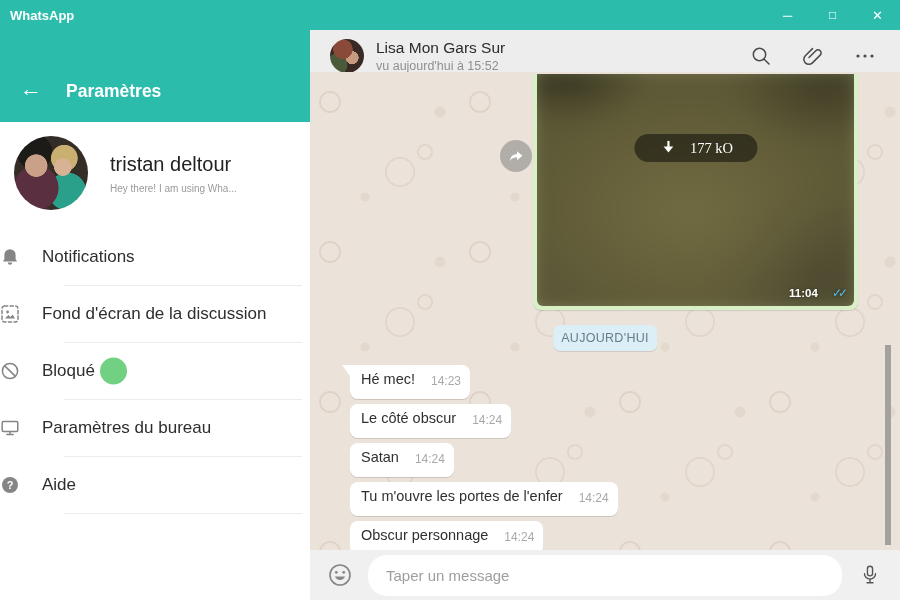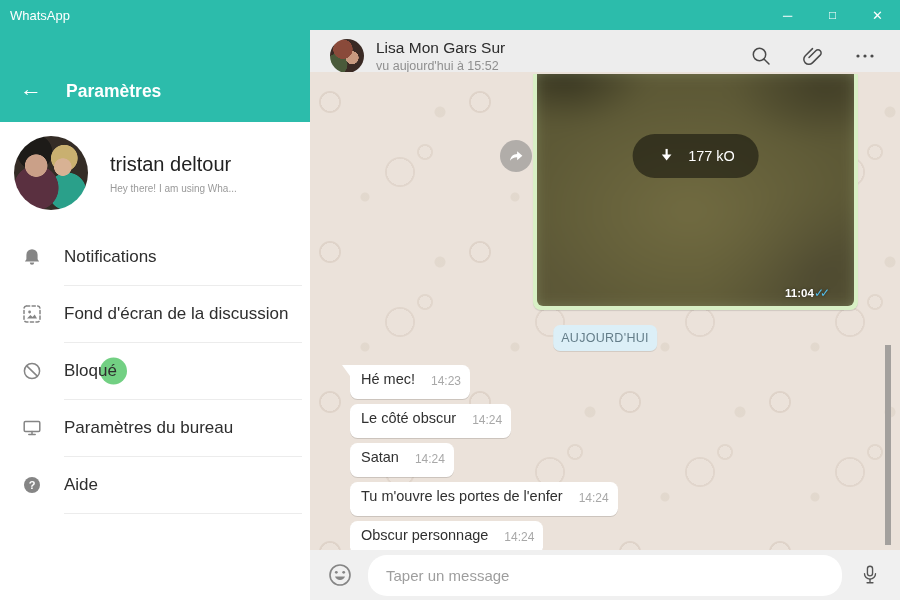--- a/index.html
+++ b/index.html
@@ -2,21 +2,21 @@
 <html><head>
 <meta charset="utf-8">
 <style>
   * { margin:0; padding:0; box-sizing:border-box; }
   html,body { width:900px; height:600px; overflow:hidden;
     font-family:"Liberation Sans", sans-serif; background:#fff; }
 
   
   .titlebar { position:absolute; left:0; top:0; width:900px; height:30px;
     background:#2cbcab; display:flex; align-items:center; color:#fff; }
-  .titlebar-title { font-size:13px; font-weight:400; margin-left:10px; }
+  .titlebar-title { font-size:13px; font-weight:700; margin-left:10px; }
   .win-controls { margin-left:auto; display:flex; height:100%; }
   .win-btn { width:45px; height:100%; display:flex; align-items:center; justify-content:center;
     font-size:13px; color:#fff; cursor:default; }
   .win-btn.max { font-size:12px; }
 
   
   .sidebar { position:absolute; left:0; top:30px; width:310px; height:570px; background:#fff; }
   .sidebar-header { height:92px; background:#2cbcab; color:#fff;
     display:flex; align-items:flex-end; padding:0 0 20px 20px; }
   .back-icon { font-size:22px; width:40px; line-height:26px; }
@@ -30,21 +30,21 @@
       radial-gradient(circle at 68% 30%, #c9b070 0 18%, transparent 19%),
       radial-gradient(circle at 28% 22%, #1d1b18 0 22%, transparent 23%),
       radial-gradient(circle at 30% 70%, #5a3040 0 30%, transparent 31%),
       radial-gradient(circle at 72% 75%, #2aa08a 0 24%, transparent 25%),
       #342c26; }
   .profile-text { margin-left:22px; }
   .profile-name { font-size:20px; color:#222; }
   .profile-status { font-size:10px; color:#9a9a9a; margin-top:7px; }
 
   .menu { position:absolute; left:0; top:199px; width:100%; }
-  .menu-item { height:56px; display:flex; align-items:center; padding-left:22px; position:relative; }
+  .menu-item { height:56px; display:flex; align-items:center; position:relative; }
   .mi-icon { width:20px; height:20px; display:flex; align-items:center; justify-content:center; }
   .mi-icon svg { display:block; }
   .mi-label { font-size:17px; color:#2e2e2e; margin-left:22px; position:relative; z-index:1; }
   .divider { height:1px; background:#ececec; margin-left:64px; margin-right:8px; }
   .badge { position:absolute; left:100px; top:50%; transform:translateY(-50%);
     width:27px; height:27px; border-radius:50%; background:#72d083; z-index:0; }
 
   
   .chat { position:absolute; left:310px; top:30px; width:590px; height:570px; }
   .chat-header { position:absolute; top:0; left:0; right:0; height:52px; background:#ededed;
@@ -79,24 +79,24 @@
   .img-inner { position:relative; width:100%; height:100%; overflow:hidden; border-radius:0 0 6px 6px; }
   .blur-img { position:absolute; inset:-14px; filter:blur(11px);
     background:
       radial-gradient(ellipse 120px 70px at 12% 6%, #35331f 0%, transparent 70%),
       radial-gradient(ellipse 140px 80px at 88% 10%, #403d26 0%, transparent 70%),
       radial-gradient(ellipse 220px 160px at 48% 58%, #716b41 0%, transparent 75%),
       radial-gradient(ellipse 160px 120px at 85% 82%, #4c4830 0%, transparent 70%),
       radial-gradient(ellipse 120px 90px at 10% 85%, #5c5737 0%, transparent 70%),
       #5d5936; }
   .dl-pill { position:absolute; left:50%; top:60px; transform:translateX(-50%);
-    height:44px; padding:0 24px; border-radius:22px; background:rgba(15,15,10,.55);
-    display:flex; align-items:center; gap:12px; cursor:pointer; }
+    height:28px; padding:0 24px; border-radius:22px; background:rgba(15,15,10,.55);
+    display:flex; align-items:center; gap:12px; cursor:pointer;font-family:Liberation Serif, serif; }
   .dl-size { color:#fff; font-size:14.5px; }
-  .img-meta { position:absolute; right:24px; bottom:6px; display:flex; align-items:center; gap:0;
+  .img-meta { position:absolute; right:6px; bottom:6px; display:flex; align-items:center; gap:14px;
     text-shadow:0 0 3px rgba(0,0,0,.5); }
   .img-time { color:#fff; font-size:11.5px; font-weight:700; }
   .img-check { color:#53bdeb; font-size:12px; letter-spacing:-4px; padding-right:4px; }
 
   .forward-btn { position:absolute; left:190px; top:68px; width:32px; height:32px; border-radius:50%;
     background:rgba(130,130,130,.55); display:flex; align-items:center; justify-content:center; cursor:pointer; }
 
   .date-badge { position:absolute; top:253px; left:50%; transform:translateX(-50%);
     background:#dceff7; color:#647d89; font-size:12.5px; padding:6px 8px 6px;
     border-radius:7px; box-shadow:0 1px .5px rgba(0,0,0,.1); letter-spacing:.3px; }

